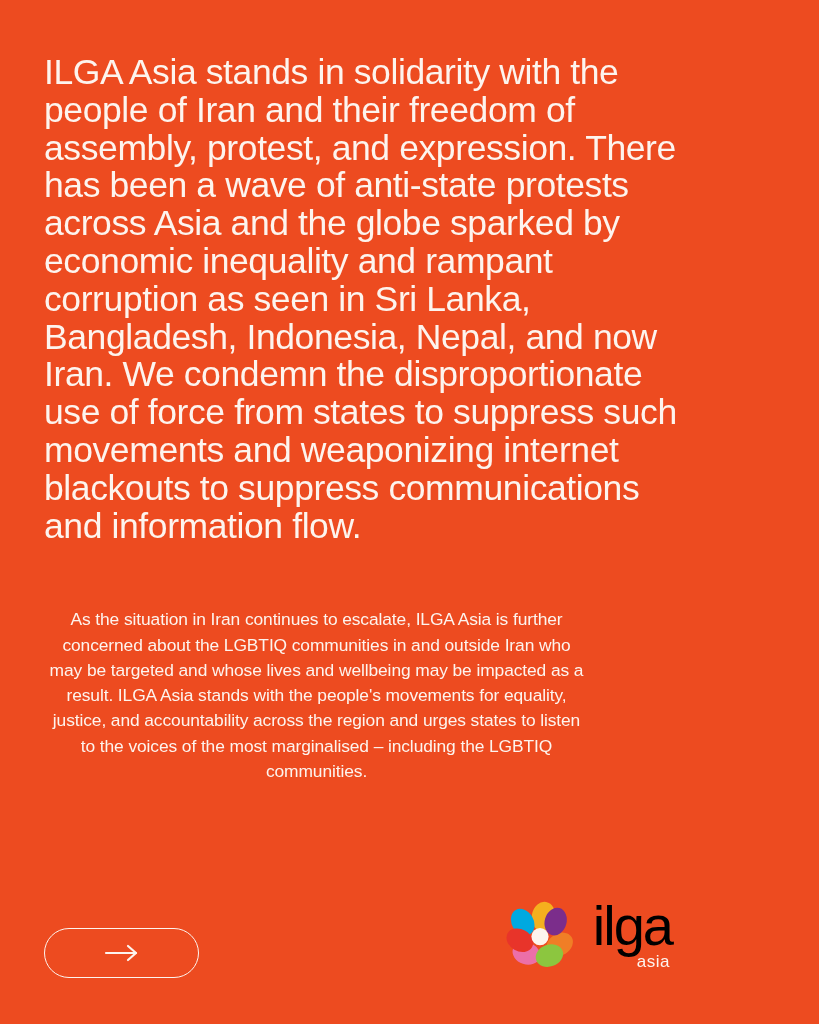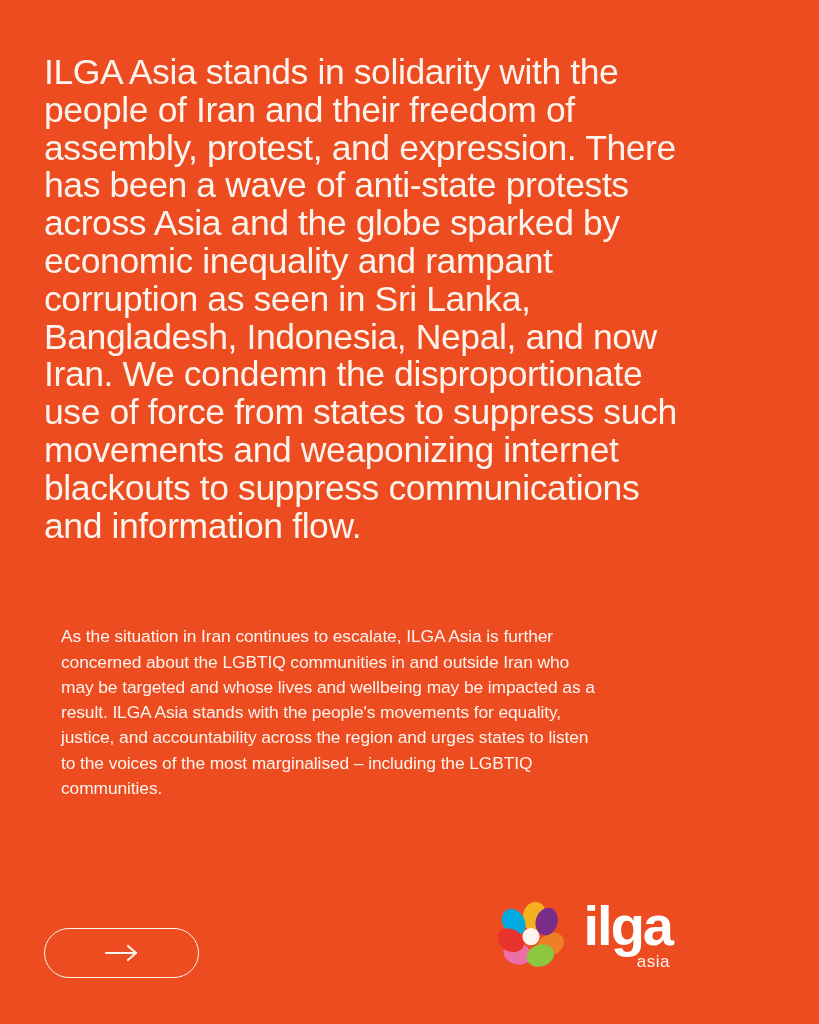--- a/index.html
+++ b/index.html
@@ -33,24 +33,25 @@
     padding-top: 6px;
     max-width: 690px;
     white-space: pre-line;
   }
   .subcopy {
     color: #FDF4EE;
     font-size: 17.4px;
     line-height: 1.45;
     letter-spacing: -0.1px;
     font-weight: 400;
-    margin: 17px;
+    margin: 0;
     padding-top: 62px;
     max-width: 545px;
     white-space: pre-line;
+    text-align: center;
   }
   .spacer {
     flex: 1 1 auto;
   }
   .footer {
     display: flex;
     align-items: flex-end;
     justify-content: space-between;
     padding-bottom: 6px;
   }
@@ -82,23 +83,23 @@
     position: relative;
     flex: none;
   }
   .brand-text {
     display: flex;
     flex-direction: column;
     align-items: flex-end;
     line-height: 1;
   }
   .brand-name {
-    color: #ffffff;
+    color: #000000;
     font-size: 56px;
-    font-weight: 700;
+    font-weight: 400;
     letter-spacing: -2px;
     line-height: 0.92;
   }
   .brand-sub {
     color: #FDF4EE;
     font-size: 17px;
     font-weight: 400;
     letter-spacing: 0.5px;
     margin-top: 2px;
     margin-right: 2px;

